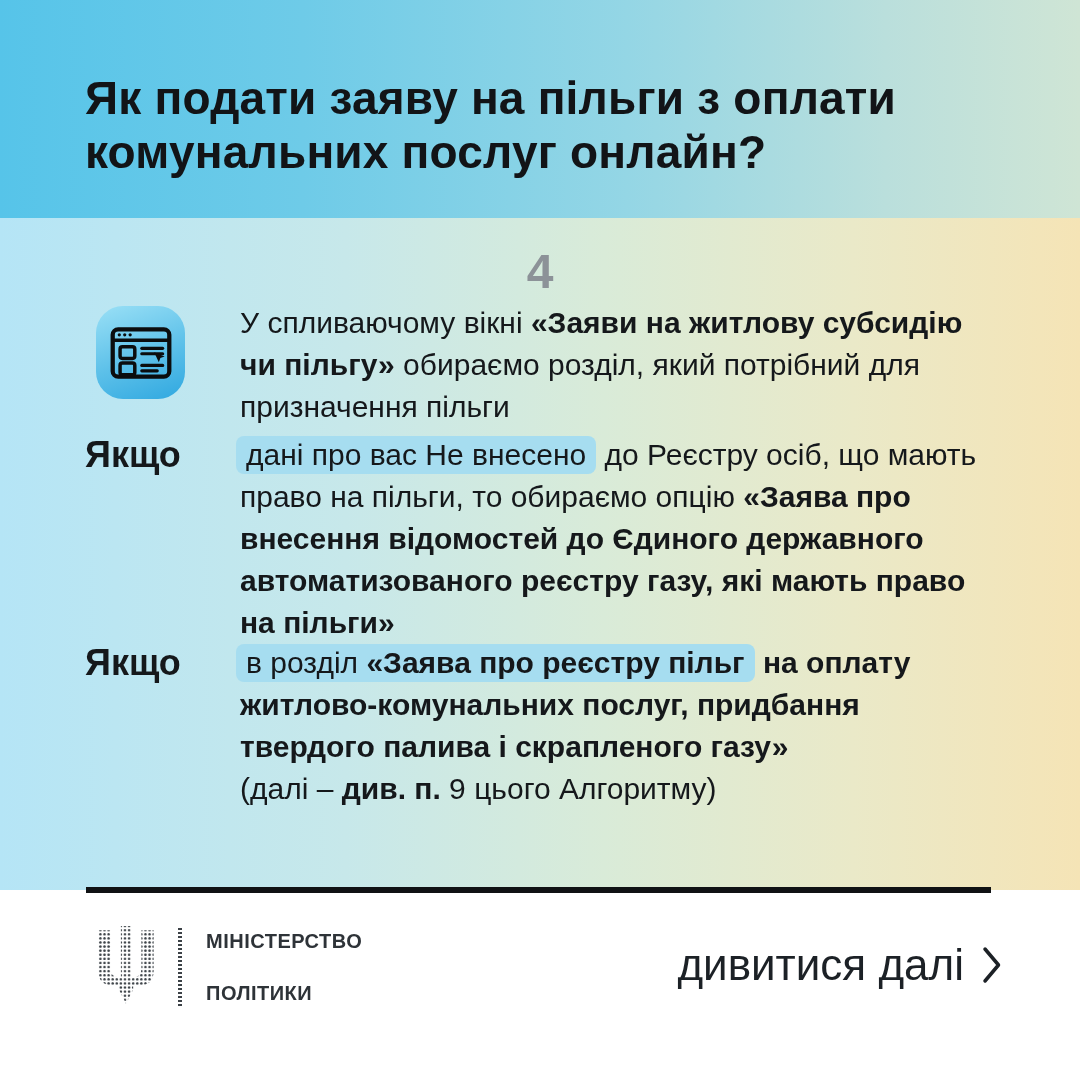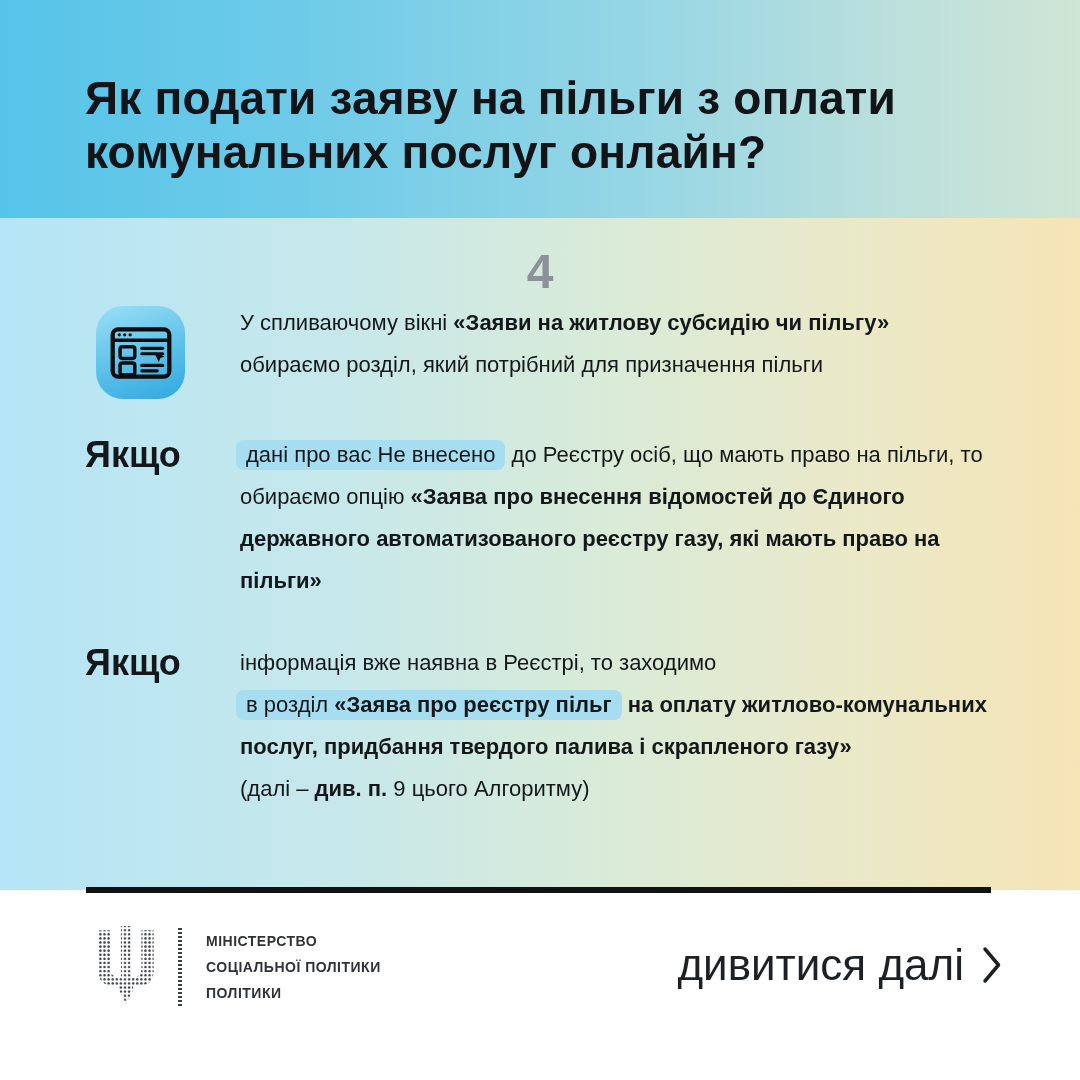--- a/index.html
+++ b/index.html
@@ -31,21 +31,21 @@
   .row { position:absolute; left:85px; width:915px; display:flex; align-items:flex-start; }
   .step-row { top:84px; }
   .icon-tile {
     flex:none; width:89px; height:93px; margin-left:11px; margin-top:4px;
     border-radius:27px;
     background:linear-gradient(160deg,#9ae0f6 0%,#5cc0e9 55%,#30a8e0 100%);
     display:flex; align-items:center; justify-content:center;
   }
   .step-row .rich { margin-left:55px; }
   .rich {
-    margin:0; font-size:22px; line-height:42px; color:#15181b; width:755px;
+    margin:0; font-size:30px; line-height:42px; color:#15181b; width:755px;
   }
   .rich b { font-weight:700; }
   .hl {
     background:#a6ddf0; border-radius:8px; padding:2px 10px 3px; margin-left:-4px;
   }
   .cond-row-1 { top:216px; }
   .cond-row-2 { top:424px; }
   .cond-label {
     flex:none; width:155px; font-size:36px; font-weight:700; line-height:42px; color:#15181b;
   }
@@ -54,21 +54,21 @@
     position:absolute; top:890px; left:0; width:1080px; height:190px; background:#ffffff;
   }
   .divider {
     position:absolute; top:-3px; left:86px; width:905px; height:6px; background:#101214;
   }
   .brand { position:absolute; left:94px; top:34px; display:flex; align-items:center; }
   .brand-bar {
     width:4px; height:78px; margin-left:20px;
     background:repeating-linear-gradient(#3c4247 0 2px, transparent 2px 4px);
   }
-  .ministry { margin-left:24px; font-size:14px; font-weight:700; line-height:26px;
+  .ministry { margin-left:24px; font-size:20px; font-weight:700; line-height:26px;
     letter-spacing:.5px; color:#2e3338; }
   .see-more {
     position:absolute; right:78px; top:50px; display:flex; align-items:center; gap:18px;
     font-size:44px; color:#1c2126; cursor:pointer; user-select:none;
   }
 </style>
 </head>
 <body>
 
 <div class="page">
@@ -101,40 +101,40 @@
       <p class="rich"><span>У спливаючому вікні </span><b>«Заяви на житлову субсидію чи пільгу»</b><span> обираємо розділ, який потрібний для призначення пільги</span></p>
     </section>
 
     <section class="row cond-row-1">
       <div class="cond-label">Якщо</div>
       <p class="rich"><span class="hl"><span>дані про вас Не внесено</span></span><span> до Реєстру осіб, що мають право на пільги, то обираємо опцію </span><b>«Заява про внесення відомостей до Єдиного державного автоматизованого реєстру газу, які мають право на пільги»</b></p>
     </section>
 
     <section class="row cond-row-2">
       <div class="cond-label">Якщо</div>
-      <p class="rich"><span>інформація вже наявна в Реєстрі, то заходимо<br></span><span class="hl"><span>в розділ </span><b>«Заява про реєстру пільг</b></span><b> на оплату житлово-комунальних послуг, придбання твердого палива і скрапленого газу»</b><span><br>(далі – </span><b>див. п.</b><span> 9 цього Алгоритму)</span></p>
+      <p class="rich"><span class="hl"><span>в розділ </span><b>«Заява про реєстру пільг</b></span><b> на оплату житлово-комунальних послуг, придбання твердого палива і скрапленого газу»</b><span><br>(далі – </span><b>див. п.</b><span> 9 цього Алгоритму)</span></p>
     </section>
   </main>
 
   <footer class="footer">
     <div class="divider"></div>
 
     <div class="brand">
       <svg width="64" height="86" viewBox="0 0 62 84" aria-hidden="true">
         <defs>
           <pattern id="dots" width="4" height="4" patternUnits="userSpaceOnUse">
             <circle cx="2" cy="2" r="1.25" fill="#3c4247"></circle>
           </pattern>
         </defs>
         <path d="M4,6 H16 V44 Q16,52 24,52 H26 V2 H36 V52 H38 Q46,52 46,44 V6 H58 V46 Q58,60 44,60 H38 V64 L31,78 L24,64 V60 H18 Q4,60 4,46 Z" fill="url(#dots)"></path>
       </svg>
       <div class="brand-bar"></div>
       <div class="ministry">
         <span>МІНІСТЕРСТВО</span><br>
-        <span>СОЦІАЛЬНОЇ ПОЛІТИКИ</span><br>
+        <br>
         <span>ПОЛІТИКИ</span>
       </div>
     </div>
 
     <div class="see-more">
       <span>дивитися далі</span>
       <svg width="20" height="38" viewBox="0 0 20 38" fill="none" aria-hidden="true">
         <path d="M3 3 L16.5 19 L3 35" stroke="#1c2126" stroke-width="3.5" stroke-linecap="round" stroke-linejoin="round"></path>
       </svg>
     </div>

